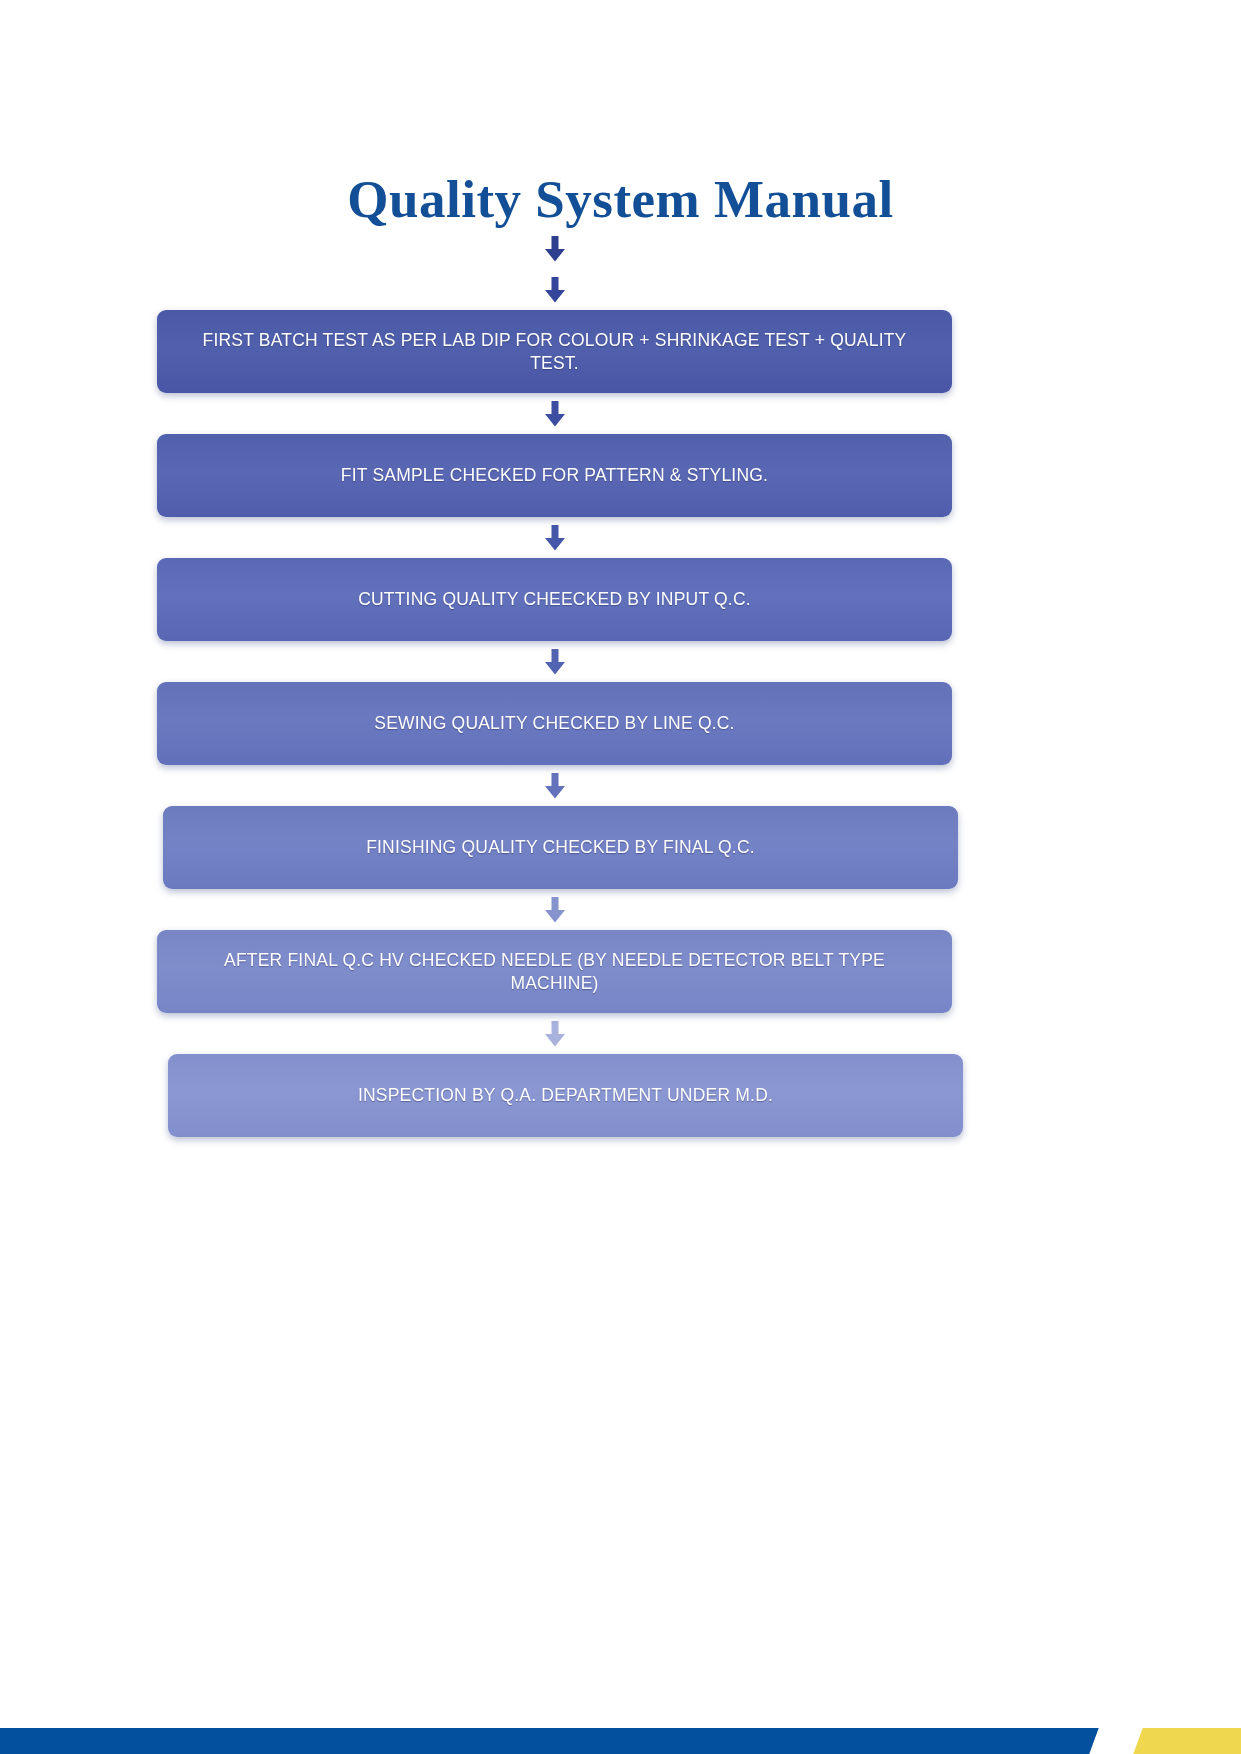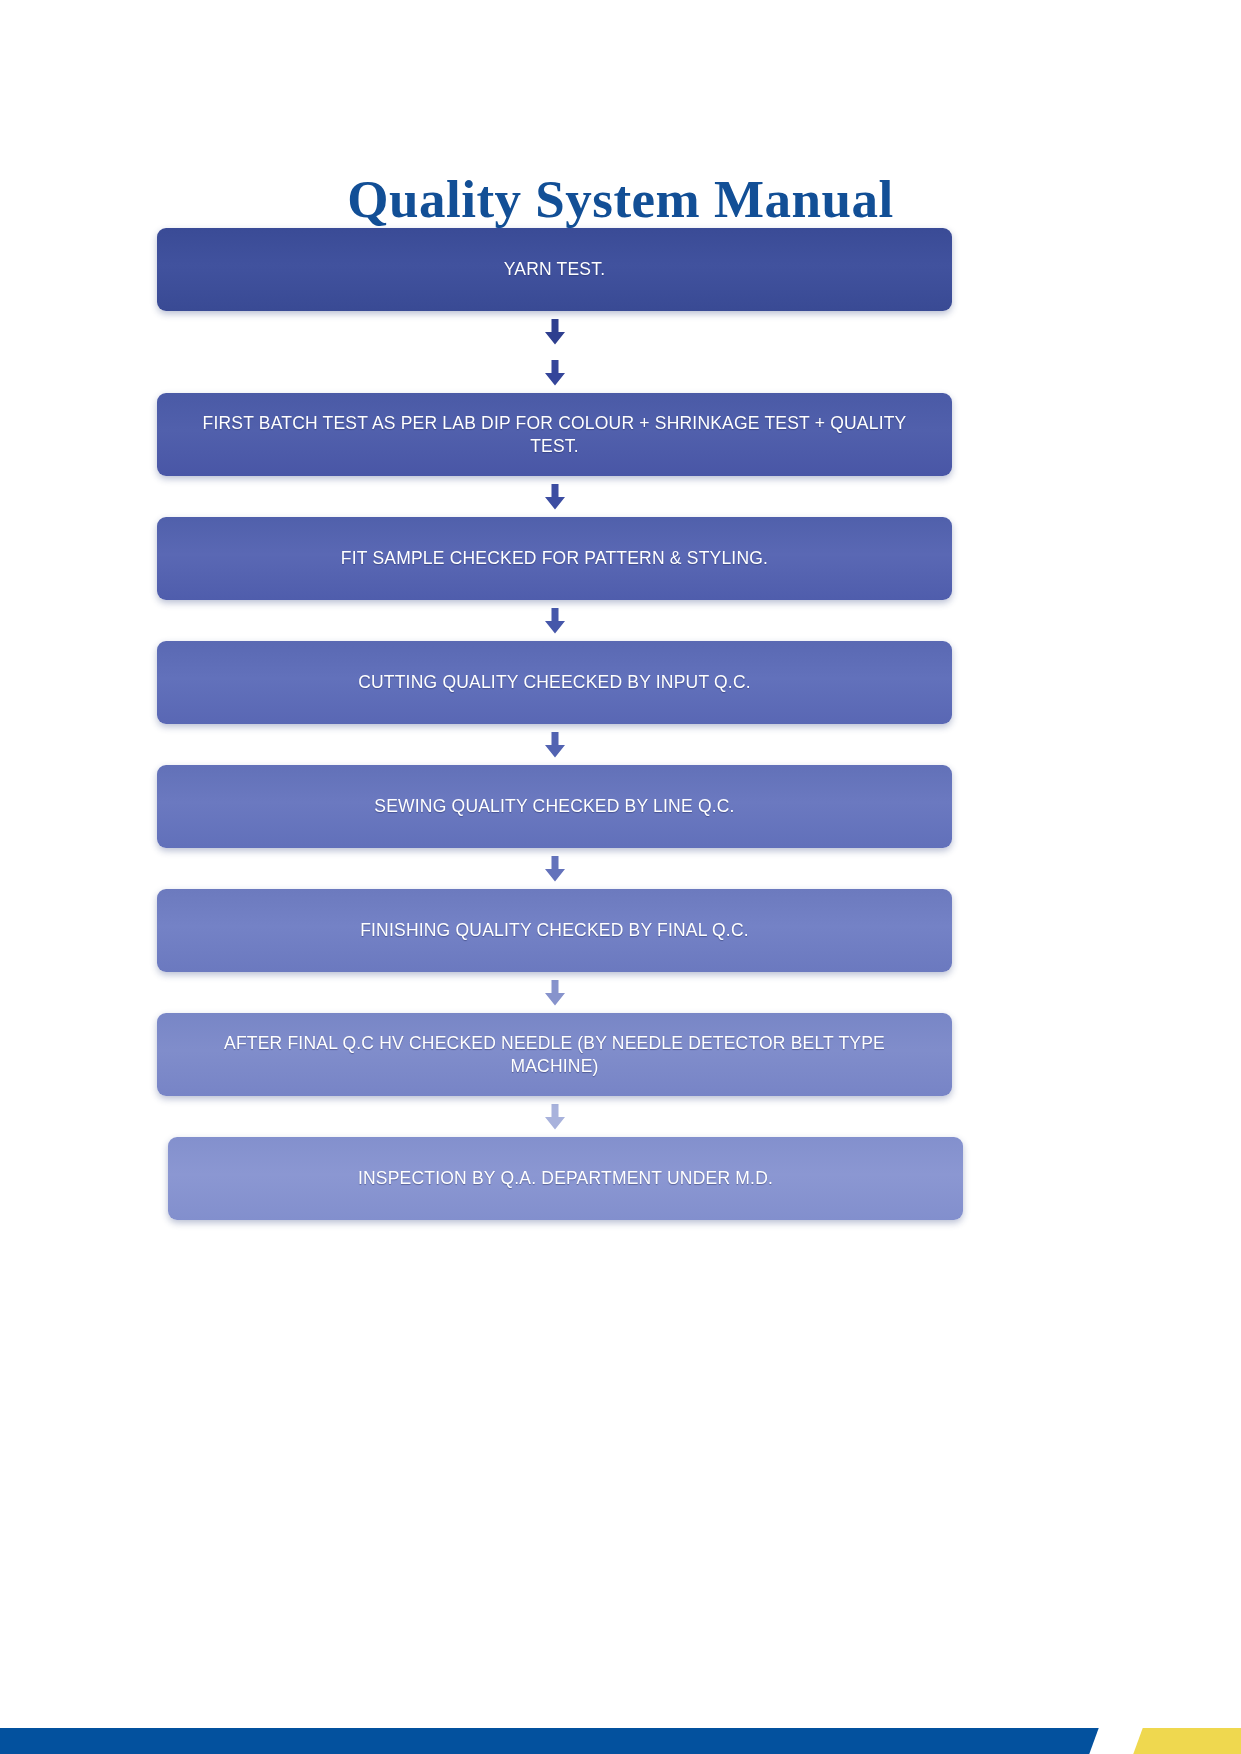--- a/index.html
+++ b/index.html
@@ -73,21 +73,21 @@
   .h-single { height: 83px; }
   .h-double { height: 83px; }
 
   
   .shade-1 { background: linear-gradient(to bottom, #3a4b96 0%, #41529e 45%, #394a94 100%); }
   .shade-2 { background: linear-gradient(to bottom, #44549f 0%, #4b5ba6 45%, #4250a0 100%); }
   .shade-3 { background: linear-gradient(to bottom, #4a5aa6 0%, #5160ac 45%, #4956a6 100%); justify-content: center; }
   .shade-4 { background: linear-gradient(to bottom, #5060ab 0%, #5a68b4 45%, #4f5dac 100%); }
   .shade-5 { background: linear-gradient(to bottom, #5a69b3 0%, #6271bb 45%, #5967b4 100%); }
   .shade-6 { background: linear-gradient(to bottom, #6271b8 0%, #6b79c0 45%, #6170ba 100%); }
-  .shade-7 { background: linear-gradient(to bottom, #6c7abe 0%, #7482c6 45%, #6b79bf 100%); }
+  .shade-7 { background: linear-gradient(to bottom, #6c7abe 0%, #7482c6 45%, #6b79bf 100%); margin-left: 6px; }
   .shade-8 { background: linear-gradient(to bottom, #7886c6 0%, #808dcb 45%, #7784c6 100%); }
   .shade-9 { background: linear-gradient(to bottom, #8390cd 0%, #8b97d2 45%, #828fcd 100%); margin-left: 11px; }
 
   
   .connector {
     height: 41px;
     display: flex;
     align-items: center;
     justify-content: center;
   }
@@ -135,25 +135,20 @@
 </style>
 </head>
 <body>
 
 <div class="page">
 
   <h1 class="doc-title">Quality System Manual</h1>
 
   <div class="flowchart">
 
-    <div class="flow-step">
-      <div class="flow-box h-single shade-1">
-        <span class="label">YARN TEST.</span>
-      </div>
-    </div>
     <div class="connector">
       <span class="arrow-icon">
         <svg width="22" height="26" viewBox="0 0 22 26">
             <path d="M7.5 0 H14.5 V13 H21 L11 25.5 L1 13 H7.5 Z" fill="#2e3f8f"></path>
           </svg>
       </span>
     </div>
 
     <div class="connector">
       <span class="arrow-icon">

